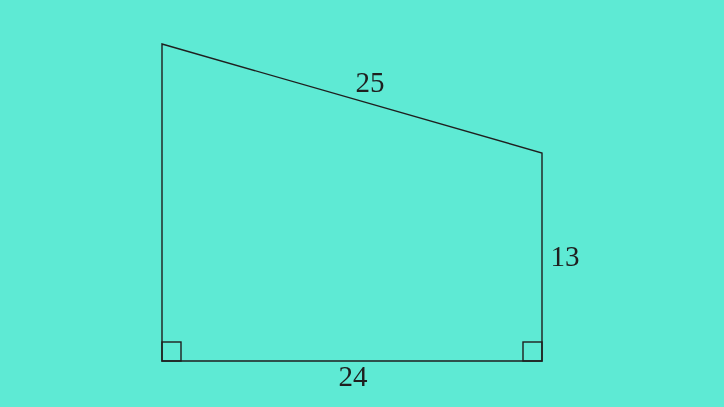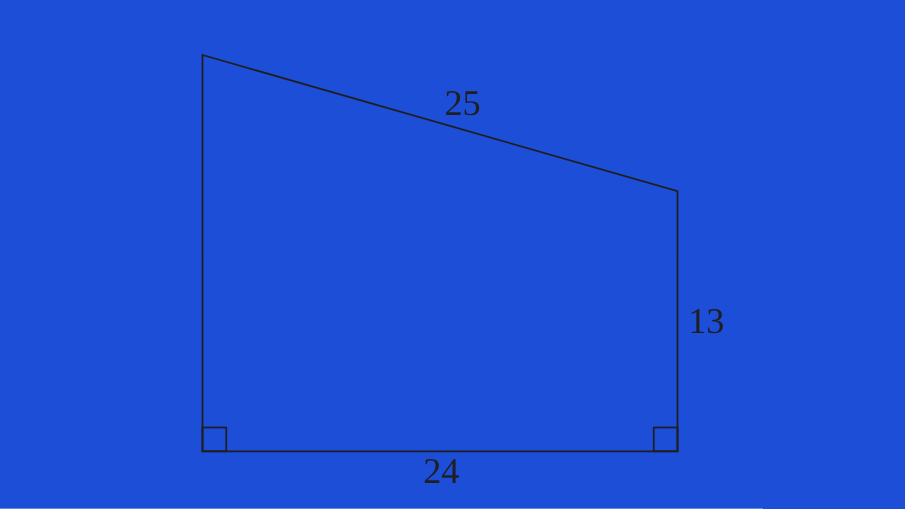--- a/index.html
+++ b/index.html
@@ -10,21 +10,21 @@
     width: 724px;
     height: 407px;
     background: #ffffff;
     overflow: hidden;
     font-family: "Liberation Serif", "DejaVu Serif", serif;
   }
   .figure-wrap {
     position: relative;
     width: 724px;
     height: 407px;
-    background: #1d4ed8;
+    background: #5eead4;
   }
   svg {
     display: block;
   }
   svg text {
     font-family: "Liberation Serif", "DejaVu Serif", serif;
   }
 </style>
 </head>
 <body>

